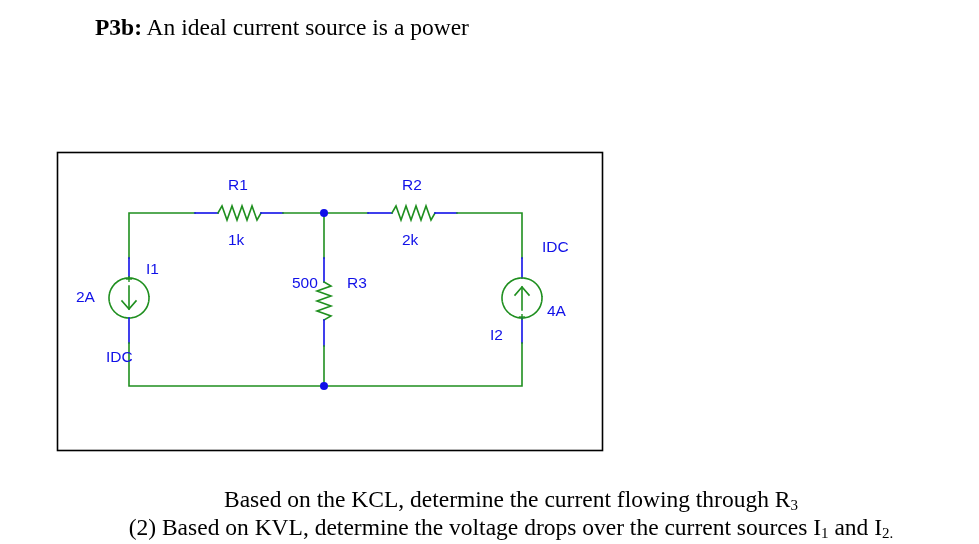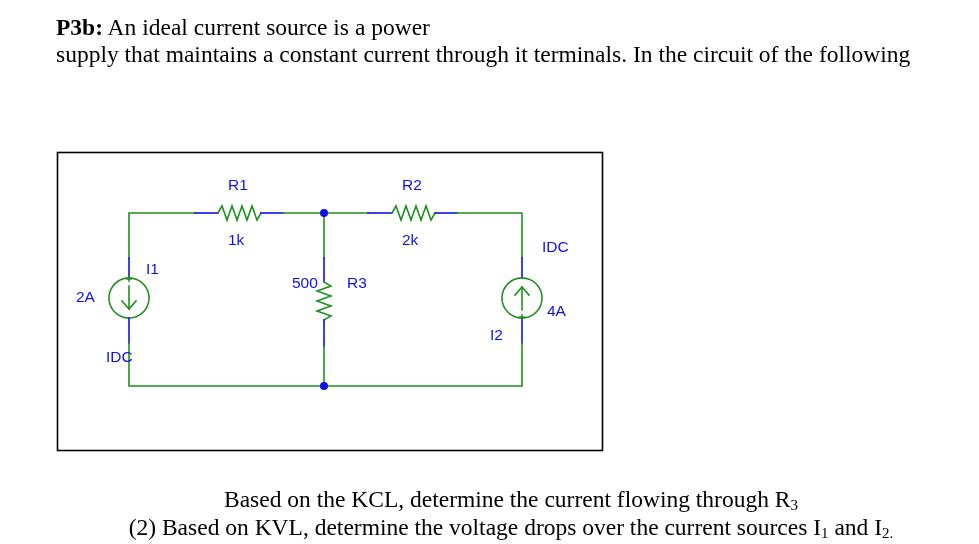--- a/index.html
+++ b/index.html
@@ -16,21 +16,21 @@
       color: #000000;
     }
     .intro {
       position: absolute;
       left: 56px;
       top: 14px;
       width: 900px;
       font-size: 23.5px;
       line-height: 27px;
     }
-    .intro .line { display: block; white-space: nowrap; }
+    .intro .line { display: block; white-space: nowrap; margin-left: 39px; }
     .intro b { font-weight: bold; }
 
     .schematic {
       position: absolute;
       left: 0;
       top: 0;
       width: 979px;
       height: 544px;
     }
     .schematic text {
@@ -52,21 +52,20 @@
       font-size: 15px;
       vertical-align: -3px;
       line-height: 0;
     }
   </style>
 </head>
 <body>
 
 <div class="intro">
   <span class="line"><b>P3b:</b><span> An ideal current source is a power</span></span>
-  <span class="line">supply that maintains a constant current through it terminals. In the circuit of the following</span>
 </div>
 
 <svg class="schematic" viewBox="0 0 979 544" xmlns="http://www.w3.org/2000/svg">
 
   <rect x="57.5" y="152.5" width="545" height="298" fill="#ffffff" stroke="#000000" stroke-width="1.6"></rect>
 
   <g fill="none" stroke-width="1.6" stroke-linecap="square">
 
     <polyline class="wire" points="129,258 129,213 195,213" stroke="#1f8f1f"></polyline>
     <line class="lead" x1="195" y1="213" x2="218" y2="213" stroke="#1010e8"></line>

